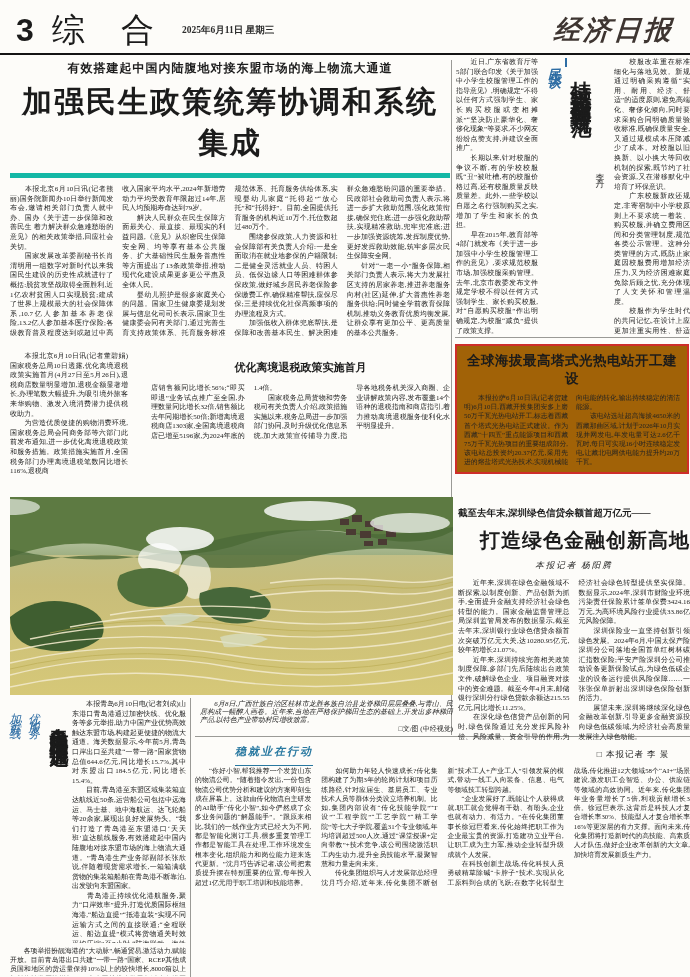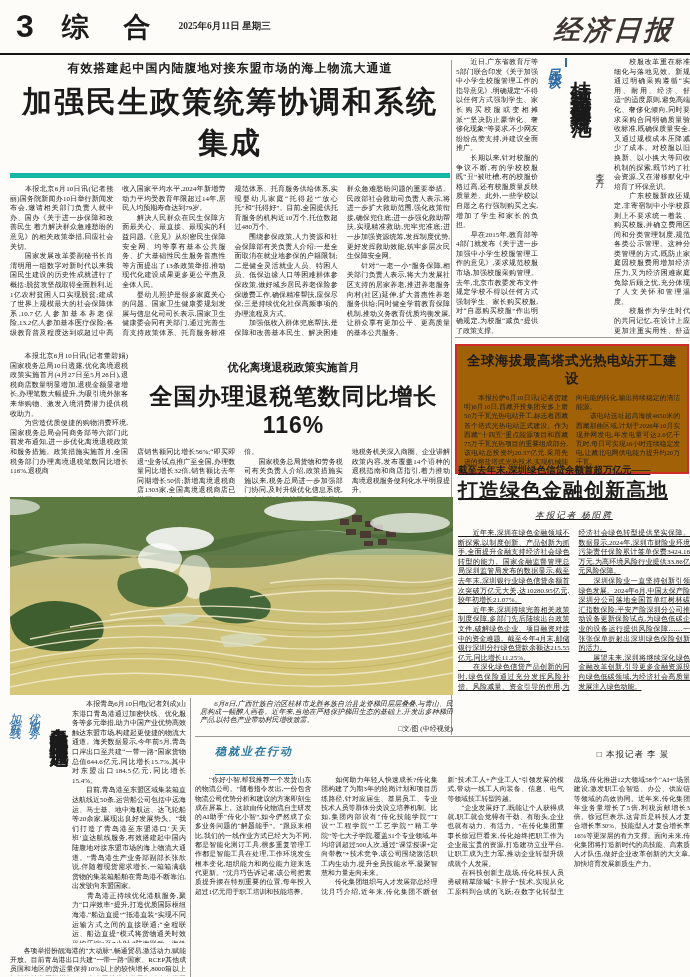--- a/index.html
+++ b/index.html
@@ -5,21 +5,21 @@
   * { margin:0; padding:0; box-sizing:border-box; }
   html,body { background:#e9e7e2; }
   .page {
     position:relative; width:690px; height:977px; margin:0 auto;
     background:#fdfcf9; color:#1b1b1b; overflow:hidden;
     font-family:"Liberation Serif","DejaVu Serif",serif;
   }
   
   .hdr { position:absolute; left:16px; top:8px; width:658px; height:44px; }
   .hdr .pn { font-size:32px; font-weight:bold; font-family:"Liberation Sans",sans-serif; display:inline-block; vertical-align:middle; }
-  .hdr .sec { font-size:27px; font-weight:bold; letter-spacing:14px; display:inline-block; vertical-align:middle; margin-left:24px; }
+  .hdr .sec { font-size:33px; font-weight:normal; letter-spacing:14px; display:inline-block; vertical-align:middle; margin-left:14px; }
   .hdr .date { font-size:9.5px; color:#2b2b2b; display:inline-block; vertical-align:middle; margin-left:10px; font-weight:bold; }
   .hdr .masthead { position:absolute; right:0; top:4px; font-size:27px; font-weight:bold; font-style:italic; color:#3e3531; letter-spacing:3px; transform:skewX(-4deg); }
   .hdr-rule { position:absolute; left:0; top:53px; width:690px; height:2px; background:#141414; }
 
   
   .vrule { position:absolute; width:1px; background:#9a9a96; }
   .hrule { position:absolute; height:1px; background:#9a9a96; }
   .body-txt { font-size:7px; line-height:9.6px; text-align:justify; white-space:pre-line; color:#222; overflow:hidden; }
   .kai { font-style:italic; }
 
@@ -37,51 +37,51 @@
   .ms .mid .vhl { position:absolute; left:24px; top:6px; writing-mode:vertical-rl; font-size:21px; font-weight:bold; letter-spacing:4px; font-family:"Liberation Sans",sans-serif; }
   .ms .mid .auth { position:absolute; left:50px; top:108px; writing-mode:vertical-rl; font-size:9px; letter-spacing:6px; color:#333; }
   .ms .c2 { width:76px; height:276px; }
 
   
   .solar { position:absolute; left:455px; top:344px; width:234px; height:130px; border:2.5px solid #ce2e2a; background:#a16207; padding:6px 7px 5px; }
   .solar .hl { text-align:center; font-size:13.5px; font-weight:bold; letter-spacing:0.5px; font-family:"Liberation Sans",sans-serif; }
   .solar .bd { margin-top:5px; column-count:2; column-gap:8px; height:92px; font-size:6.8px; line-height:9.2px; }
 
   
-  .tax { position:absolute; left:10px; top:352px; width:440px; height:140px; display:flex; gap:9px; }
+  .tax { position:absolute; left:10px; top:352px; width:440px; height:140px; display:flex; gap:23px; }
   .tax .lead { width:118px; height:140px; }
   .tax .rt { flex:1; }
   .tax .kick { text-align:center; font-size:11px; font-weight:bold; margin-top:8px; }
   .tax .hl { text-align:center; font-size:23px; font-weight:bold; letter-spacing:1px; margin-top:6px; font-family:"Liberation Sans",sans-serif; }
   .tax .bd { margin-top:9px; column-count:3; column-gap:9px; height:66px; }
 
   
   .photo { position:absolute; left:10px; top:497px; width:443px; height:198px; overflow:hidden; background:#aab58e; }
   .caption { position:absolute; left:200px; top:700px; width:253px; font-size:7px; line-height:8px; text-align:justify; color:#222; font-style:italic; }
   .caption .credit { text-align:right; font-style:normal; margin-top:1px; }
 
   
-  .green { position:absolute; left:458px; top:464px; width:232px;text-decoration:underline; }
+  .green { position:absolute; left:458px; top:507px; width:232px; }
   .green .kick { font-size:9.5px; font-weight:bold; }
-  .green .hl { text-align:left; font-size:20px; font-weight:bold; letter-spacing:1px; font-family:"Liberation Sans",sans-serif; }
+  .green .hl { text-align:right; font-size:20px; font-weight:bold; letter-spacing:1px; margin-top:7px; font-family:"Liberation Sans",sans-serif; }
   .green .by { text-align:center; font-size:8.5px; margin-top:6px; letter-spacing:2px; }
   .green .bd { margin-top:7px; column-count:2; column-gap:9px; height:178px; }
 
   
   .qd { position:absolute; left:10px; top:700px; width:176px; height:277px; }
   .qd .row { display:flex; height:243px; }
   .qd .tags { width:28px; display:flex; justify-content:center; padding-top:4px; gap:4px; }
   .qd .tags span { writing-mode:vertical-rl; font-size:11.5px; color:#2e6da4; letter-spacing:5px; font-style:italic; }
   .qd .vhl { width:34px; writing-mode:vertical-rl; font-size:19px; font-weight:bold; letter-spacing:2px; padding-top:12px; font-family:"Liberation Sans",sans-serif; }
   .qd .bd { flex:1; height:243px; }
   .qd .foot { margin-top:3px; font-size:6.8px; line-height:9.2px; text-align:justify; height:30px; overflow:hidden; }
 
   
   .sk { position:absolute; left:195px; top:741px; width:495px; }
-  .sk .tag { display:inline-block; margin-left:20px; font-size:11px; color:#2878a0; font-weight:bold; font-style:italic; border-bottom:1px solid #2878a0; padding-bottom:15px; letter-spacing:2px; }
+  .sk .tag { display:inline-block; margin-left:40px; font-size:11px; color:#2878a0; font-weight:bold; font-style:italic; border-bottom:1px solid #2878a0; padding-bottom:6px; letter-spacing:2px; }
   .sk .by { position:absolute; right:2px; top:8px; width:110px; text-align:center; font-size:8.5px; letter-spacing:1px; }
   .sk .hl { width:390px; text-align:center; font-size:29px; font-weight:bold; letter-spacing:10px; margin:9px 0 10px 0; font-family:"Liberation Sans",sans-serif; }
   .sk .bd { column-count:4; column-gap:10px; height:152px; font-size:6.8px; line-height:9.3px; }
 </style>
 </head>
 <body>
 
 <div class="page">
 
   <div class="hdr">
@@ -128,21 +128,20 @@
     <div class="hl">全球海拔最高塔式光热电站开工建设</div>
     <div class="bd body-txt">　　本报拉萨6月10日讯(记者贺建明)6月10日,西藏开投集团安多上磨50万千瓦光热电站开工,标志着西藏首个塔式光热电站正式建设。作为西藏“十四五”重点能源项目和西藏75万千瓦光热项目的重要组成部分,该电站总投资约20.37亿元,采用先进的熔盐塔式光热技术,实现机械能向电能的转化,输出持续稳定的清洁能源。
 　　该电站选址超高海拔4650米的西藏那曲区域,计划于2026年10月实现并网发电,年发电量可达2.6亿千瓦时,每日可实现16小时连续稳定发电,让藏北电网供电能力提升约20万千瓦。</div>
   </div>
 
   <div class="tax">
     <div class="lead body-txt">　　本报北京6月10日讯(记者董碧娟)国家税务总局10日透露,优化离境退税政策实施首月(4月27日至5月26日),退税商店数量明显增加,退税金额显著增长,办理笔数大幅提升,为吸引境外旅客来华购物、激发入境消费潜力提供税收助力。
 　　为营造优质便捷的购物消费环境,国家税务总局会同商务部等六部门此前发布通知,进一步优化离境退税政策和服务措施。政策措施实施首月,全国税务部门办理离境退税笔数同比增长116%,退税商</div>
     <div class="rt">
       <div class="kick">优化离境退税政策实施首月</div>
-      <div class="hl">全国办理退税笔数同比增长116%</div>
       <div class="bd body-txt">店销售额同比增长56%;“即买即退”业务试点推广至全国,办理数量同比增长32倍,销售额比去年同期增长50倍;新增离境退税商店1303家,全国离境退税商店已增至5196家,为2024年底的1.4倍。
 　　国家税务总局货物和劳务税司有关负责人介绍,政策措施实施以来,税务总局进一步加强部门协同,及时升级优化信息系统,加大政策宣传辅导力度,指导各地税务机关深入商圈、企业讲解政策内容,发布覆盖14个语种的退税指南和商店指引,着力推动离境退税服务便利化水平明显提升。</div>
     </div>
   </div>
 
   <div class="photo">
     <svg width="443" height="198" viewBox="0 0 443 198" xmlns="http://www.w3.org/2000/svg">
       <defs>
         <linearGradient id="g1" x1="0" y1="0" x2="0" y2="1">
           <stop offset="0" stop-color="#b9c49c"></stop>

